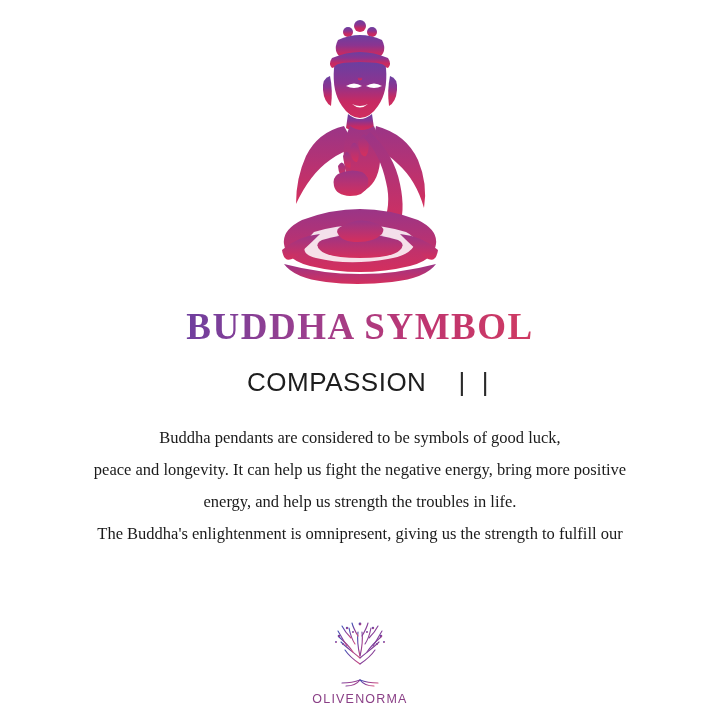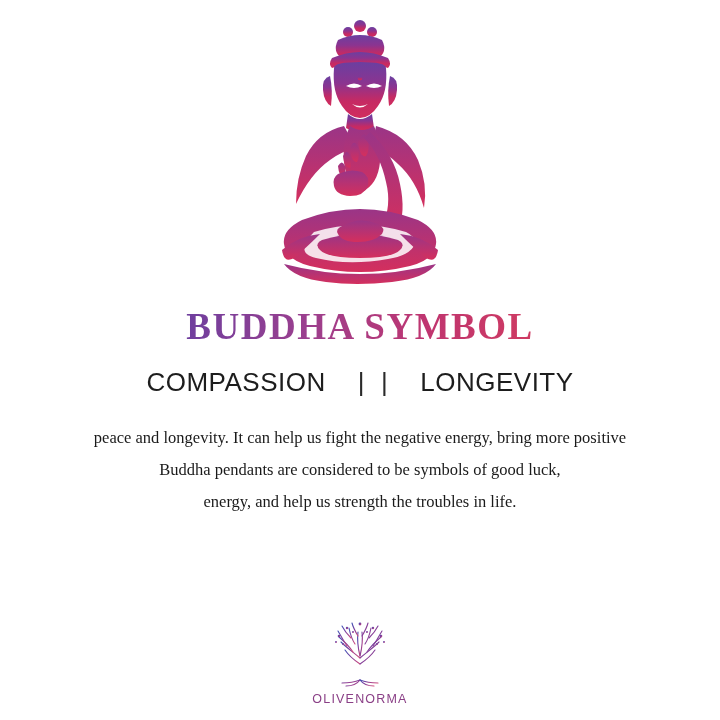--- a/index.html
+++ b/index.html
@@ -195,27 +195,27 @@
       </g>
     </svg>
   </div>
 
   <div class="title">BUDDHA SYMBOL</div>
 
   <div class="subtitle">
     <span class="word">COMPASSION</span>
     <span class="sep">|</span>
     <span class="sep">|</span>
-    <span class="word">LONGEVITY</span>
   </div>
 
   <div class="body-text">
+    <p>Buddha pendants are considered to be symbols of good luck,</p>
     <p>peace and longevity. It can help us fight the negative energy, bring more positive</p>
-    <p>Buddha pendants are considered to be symbols of good luck,</p>
     <p>energy, and help us strength the troubles in life.</p>
+    <p>The Buddha's enlightenment is omnipresent, giving us the strength to fulfill our</p>
   </div>
 
   <div class="logo-wrap">
     <svg class="logo-tree" viewBox="0 0 86 70" aria-hidden="true">
       <defs>
         <linearGradient id="treeGrad" x1="0" y1="0" x2="1" y2="1">
           <stop offset="0%" stop-color="#3f51b5"></stop>
           <stop offset="45%" stop-color="#7b3f9d"></stop>
           <stop offset="100%" stop-color="#d2487b"></stop>
         </linearGradient>

